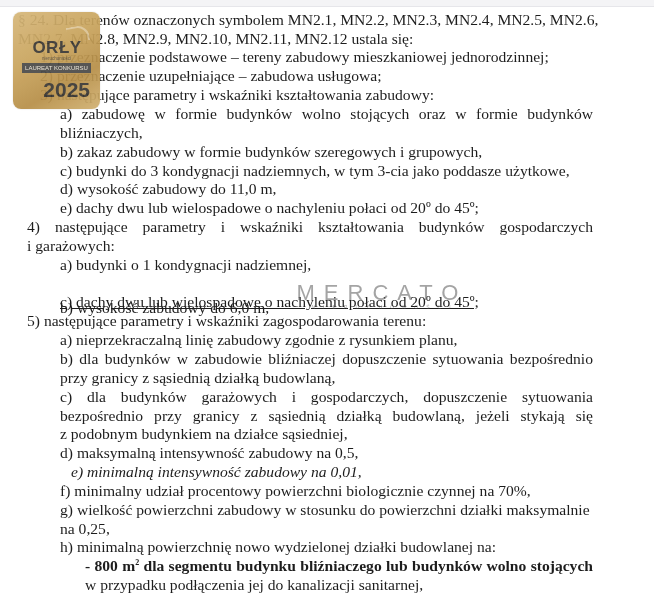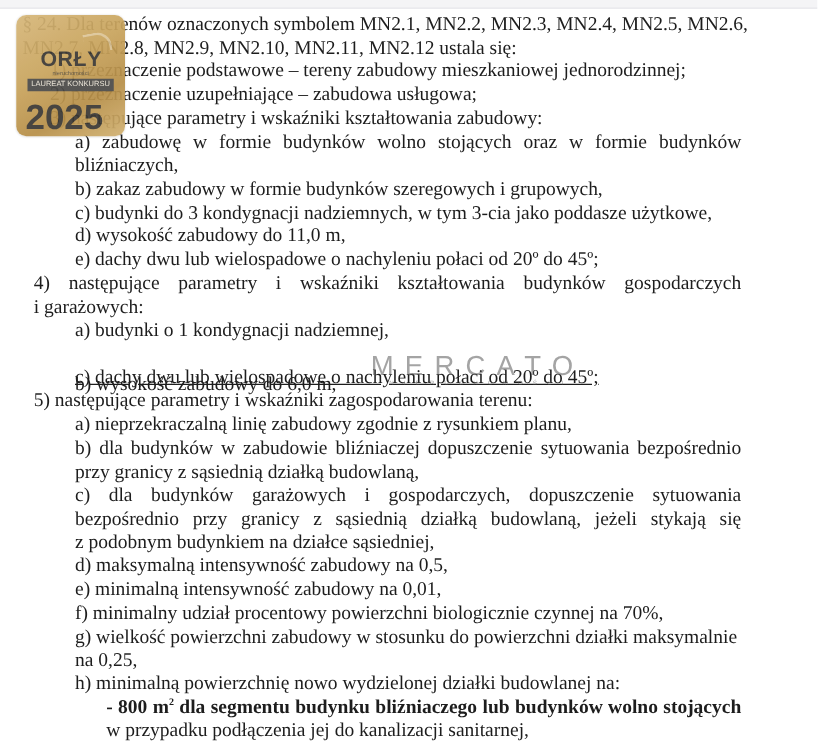--- a/index.html
+++ b/index.html
@@ -38,23 +38,23 @@
     position:absolute; left:0; top:44px; width:87px; text-align:center;
     font-family:"Liberation Sans","DejaVu Sans",sans-serif; font-size:4.5px;
     color:#5a5040;
   }
   .badge .strip {
     position:absolute; left:9px; top:51px; width:69px; height:10px;
     background:#4b4a48; color:#e8e2d4; text-align:center;
     font-family:"Liberation Sans","DejaVu Sans",sans-serif; font-size:6px; line-height:10px;
   }
   .badge .year {
-    position:absolute; left:0; top:66px; width:77px; text-align:center;
+    position:absolute; left:0; top:66px; width:77px; text-align:right;
     font-family:"Liberation Sans","DejaVu Sans",sans-serif; font-weight:bold;
-    font-size:28px; color:#3b3833;
+    font-size:21px; color:#3b3833;
   }
   .badge .rays {
     position:absolute; left:54px; top:14px; width:20px; height:14px;
     border-top:2px solid rgba(255,255,255,0.35); border-right:2px solid rgba(255,255,255,0.35);
     border-radius:0 12px 0 0; transform:rotate(-10deg);
   }
   .watermark {
     position:absolute; left:292px; top:280px; width:180px; text-align:center;
     font-family:"Liberation Sans","DejaVu Sans",sans-serif;
     color:rgba(90,90,90,0.55); font-size:22px; letter-spacing:9px;
@@ -88,21 +88,21 @@
   <div class="line" style="left:60px;top:275px;margin-top:24px;">b) wysokość zabudowy do 6,0 m,</div>
   <div class="line" style="left:60px;top:293px;text-decoration:underline;">c) dachy dwu lub wielospadowe o nachyleniu połaci od 20º do 45º;</div>
   <div class="line" style="left:27px;top:312px;">5) następujące parametry i wskaźniki zagospodarowania terenu:</div>
   <div class="line" style="left:60px;top:331px;">a) nieprzekraczalną linię zabudowy zgodnie z rysunkiem planu,</div>
   <div class="line just" style="left:60px;top:350px;width:533px;">b) dla budynków w zabudowie bliźniaczej dopuszczenie sytuowania bezpośrednio</div>
   <div class="line" style="left:60px;top:369px;">przy granicy z sąsiednią działką budowlaną,</div>
   <div class="line just" style="left:60px;top:388px;width:533px;">c) dla budynków garażowych i gospodarczych, dopuszczenie sytuowania</div>
   <div class="line just" style="left:60px;top:407px;width:533px;">bezpośrednio przy granicy z sąsiednią działką budowlaną, jeżeli stykają się</div>
   <div class="line" style="left:60px;top:425px;">z podobnym budynkiem na działce sąsiedniej,</div>
   <div class="line" style="left:60px;top:444px;">d) maksymalną intensywność zabudowy na 0,5,</div>
-  <div class="line" style="left:60px;top:463px;">e) minimalną intensywność zabudowy na 0,01,</div>
+  <div class="line" style="left:71px;top:463px;font-style:italic;">e) minimalną intensywność zabudowy na 0,01,</div>
   <div class="line" style="left:60px;top:482px;">f) minimalny udział procentowy powierzchni biologicznie czynnej na 70%,</div>
   <div class="line" style="left:60px;top:501px;">g) wielkość powierzchni zabudowy w stosunku do powierzchni działki maksymalnie</div>
   <div class="line" style="left:60px;top:520px;">na 0,25,</div>
   <div class="line" style="left:60px;top:538px;">h) minimalną powierzchnię nowo wydzielonej działki budowlanej na:</div>
   <div class="line just" style="left:85px;top:557px;width:508px;font-weight:bold;"><span>- 800 m</span><sup>2</sup><span> dla segmentu budynku bliźniaczego lub budynków wolno stojących</span></div>
   <div class="line" style="left:85px;top:576px;">w przypadku podłączenia jej do kanalizacji sanitarnej,</div>
 
 </div>
 
 <div class="watermark">MERCATO</div>

